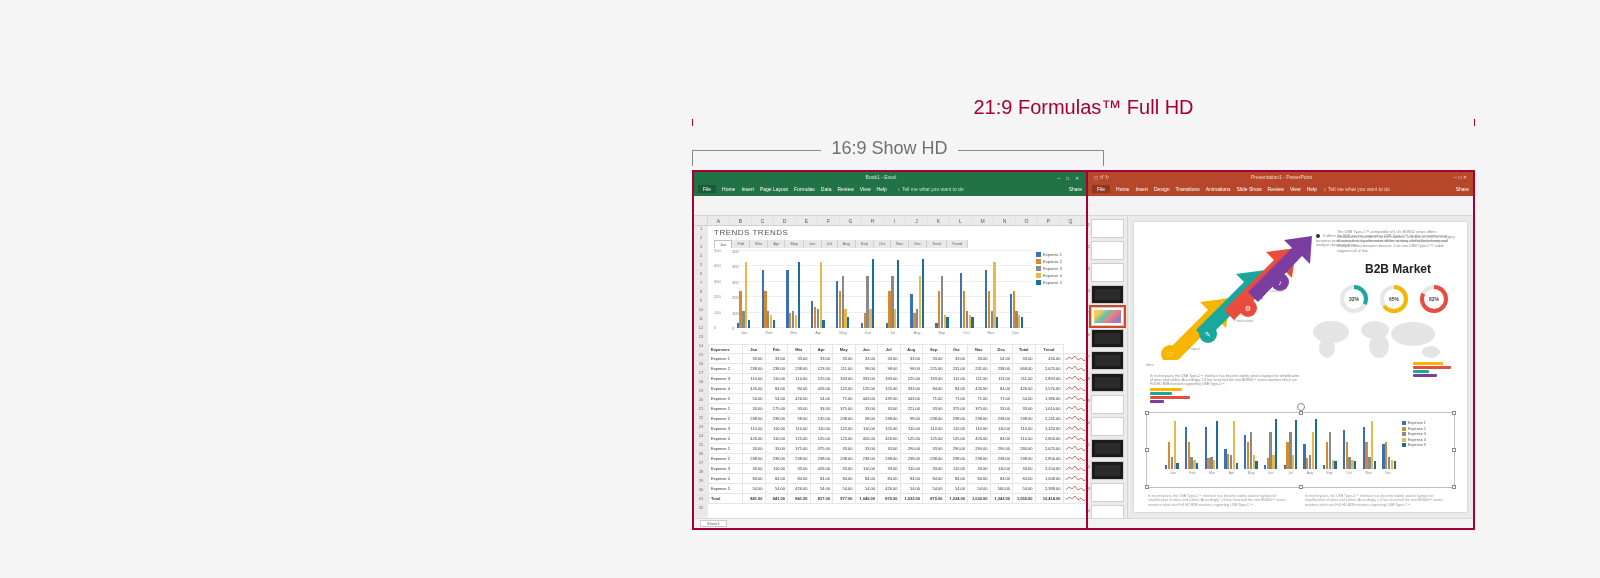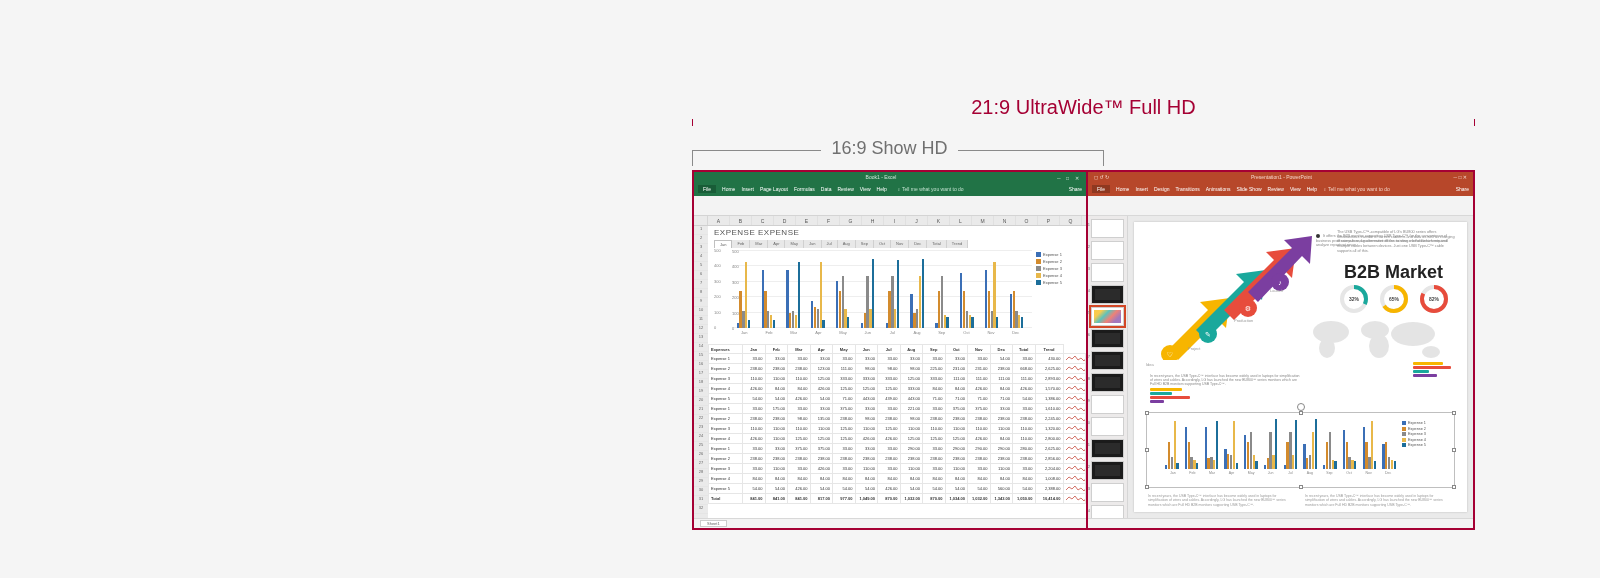--- a/index.html
+++ b/index.html
@@ -127,21 +127,21 @@
   .pp-slide { flex:1; background:#eaeaea; padding:6px; }
   .pp-canvas { width:100%; height:100%; background:#fff; position:relative; box-shadow:0 0 2px rgba(0,0,0,0.2); }
   .pp-statusbar { height:10px; background:#f3f3f3; border-top:1px solid #d8d8d8; }
 
   
   .arrows { position:absolute; left:18px; top:12px; width:160px; height:126px; }
   .arrows svg { width:100%; height:100%; }
   .arrow-label { position:absolute; font-size:4px; color:#999; }
   .bubble { position:absolute; left:182px; top:12px; width:140px; font-size:3.8px; color:#888; line-height:1.25; }
   .bubble .dot { width:4px;height:4px;background:#333;border-radius:50%;display:inline-block;margin-right:3px;vertical-align:middle;}
-  .b2b-title { position:absolute; right:24px; top:40px; font-size:18px; font-weight:700; color:#222; }
+  .b2b-title { position:absolute; right:36px; top:40px; font-size:12px; font-weight:700; color:#222; }
   .donuts { position:absolute; right:18px; top:62px; display:flex; gap:10px; }
   .donut { width:30px; height:30px; position:relative; }
   .donut svg { width:30px; height:30px; transform:rotate(-90deg); }
   .donut .pct { position:absolute; inset:0; display:flex; align-items:center; justify-content:center; font-size:5px; color:#444; font-weight:600; }
   .worldmap { position:absolute; right:14px; top:94px; width:150px; height:46px; opacity:0.22; }
   .worldmap svg { width:100%; height:100%; }
   .cap-bars { position:absolute; font-size:3px; color:#888; }
   .cap-bars .row { display:flex; align-items:center; gap:2px; margin-bottom:1px; }
   .cap-bars .cb { height:3px; border-radius:1px; }
 
@@ -157,21 +157,21 @@
   .pp-legend div { display:flex; align-items:center; gap:2px; margin-bottom:1.5px; }
   .pp-legend .sw { width:4px; height:4px; display:inline-block; }
   .pp-caption { position:absolute; font-size:3.5px; color:#999; line-height:1.25; width:148px; }
   .pp-rot { position:absolute; left:50%; top:-10px; width:8px; height:8px; border:1px solid #888; border-radius:50%; background:#fff; transform:translateX(-50%); }
   .pp-rot::after { content:""; position:absolute; left:50%; top:7px; width:1px; height:4px; background:#888; }
 </style>
 </head>
 <body>
 
 <div class="bracket-219"></div>
-<div class="label-219"><span>21:9 UltraWide™ Full HD</span></div>
+<div class="label-219"><span>21:9 Formulas™ Full HD</span></div>
 <div class="bracket-169"></div>
 <div class="label-169"><span>16:9 Show HD</span></div>
 
 <div class="frame">
 
   <div class="excel">
     <div class="ex-titlebar">
       <span class="wc">
           <span></span>
         </span>
@@ -245,21 +245,21 @@
           <div>25</div>
           <div>26</div>
           <div>27</div>
           <div>28</div>
           <div>29</div>
           <div>30</div>
           <div>31</div>
           <div>32</div>
         </div>
       <div class="ex-sheet">
-        <div class="ex-chart-title">EXPENSE EXPENSE</div>
+        <div class="ex-chart-title">TRENDS TRENDS</div>
         <div class="ex-cat-tabs" id="excel-cat-tabs">
             <span class="active">Jan</span>
             <span class="">Feb</span>
             <span class="">Mar</span>
             <span class="">Apr</span>
             <span class="">May</span>
             <span class="">Jun</span>
             <span class="">Jul</span>
             <span class="">Aug</span>
             <span class="">Sep</span>

